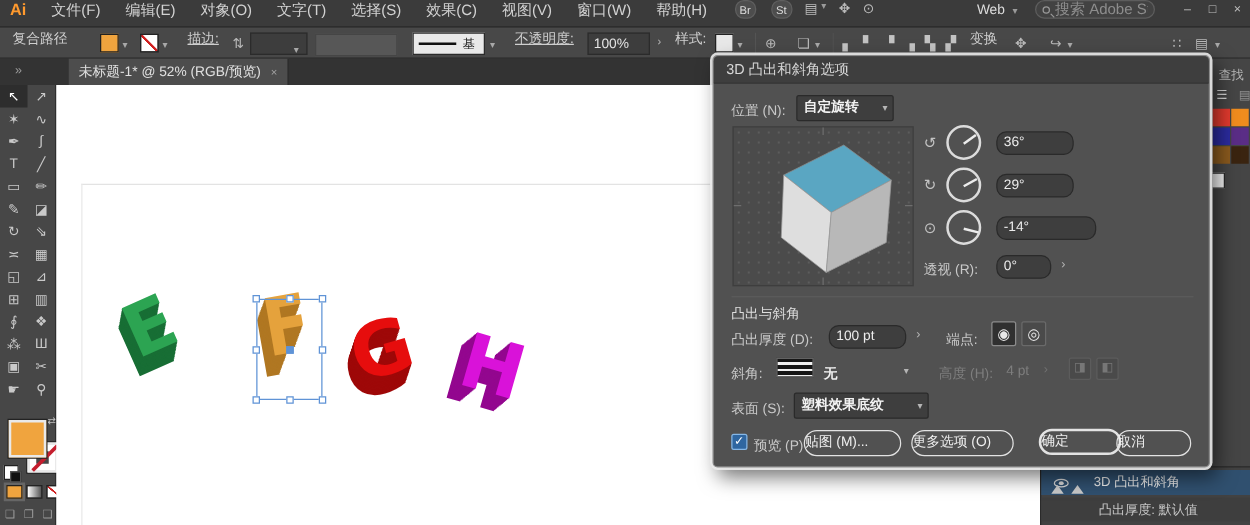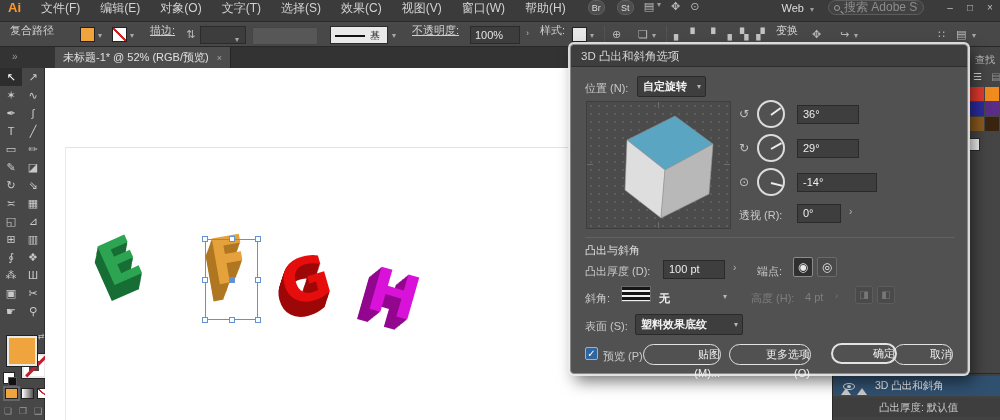--- a/index.html
+++ b/index.html
@@ -86,39 +86,39 @@
   #app-row1 .t { font-size:10.5px; color:#eaeaea; margin-left:14px; white-space:nowrap; }
   #app-row2 { position:absolute; left:0; top:24px; width:168px; height:19px; background:#3e3e3e; display:flex; align-items:center; }
   #app-row2 .t { font-size:10.5px; color:#c6c6c6; margin-left:46px; white-space:nowrap; }
   .disc-tri { position:absolute; top:14px; width:0; height:0; border-left:5px solid transparent; border-right:5px solid transparent; border-bottom:7px solid #c9c9c9; z-index:45; }
 
   
   #dialog { position:absolute; left:570px; top:44px; width:398px; height:330px; background:#515151; border:1px solid #8a8a8a; border-radius:4px; box-shadow:0 0 0 2px rgba(235,235,235,0.9), 5px 7px 16px rgba(0,0,0,0.55); z-index:50; }
   #dlg-title { position:absolute; left:0; top:0; width:100%; height:22px; background:#3e3e3e; border-bottom:1px solid #2f2f2f; border-radius:4px 4px 0 0; line-height:22px; padding-left:10px; font-size:11.5px; color:#d6d6d6; }
   .dlbl { position:absolute; font-size:11px; color:#c9c9c9; white-space:nowrap; }
   .dlbl.gray { color:#7e7e7e; }
-  .dfield { position:absolute; background:#3e3e3e; border:1px solid #2a2a2a; border-radius:0; color:#ececec; font-size:11px; line-height:17px; padding:0 5px; }
+  .dfield { position:absolute; background:#3e3e3e; border:1px solid #2a2a2a; border-radius:8px; color:#ececec; font-size:11px; line-height:17px; padding:0 5px; }
   .ddrop { position:absolute; background:#3e3e3e; border:1px solid #2a2a2a; border-radius:2px; color:#f2f2f2; font-size:11px; font-weight:bold; line-height:19px; padding:0 5px; }
   .ddrop .dchev { position:absolute; right:4px; top:0; font-size:8px; color:#b5b5b5; font-weight:normal; }
   .dchev-r { position:absolute; font-size:10px; color:#b5b5b5; }
   .dchev-r.gray { color:#707070; }
   #trackbox { position:absolute; left:15px; top:56px; width:145px; height:128px; background:#4b4b4b; border:1px solid #3e3e3e;
       background-image:radial-gradient(#5c5c5c 0.8px, transparent 0.9px); background-size:8px 8px; }
   .tick { position:absolute; background:#6e6e6e; }
   .dial { position:absolute; width:28px; height:28px; border:2px solid #dcdcdc; border-radius:50%; }
   .dial-needle { position:absolute; left:50%; top:50%; width:12px; height:2px; background:#ececec; transform-origin:0 50%; }
   .axis-ic { position:absolute; color:#c2c2c2; font-size:12px; }
   .dsep { position:absolute; left:14px; width:370px; height:1px; background:#424242; border-bottom:1px solid #616161; }
   .capbtn { position:absolute; width:20px; height:20px; background:#4a4a4a; border:1px solid #6a6a6a; border-radius:2px; color:#e8e8e8; font-size:12px; text-align:center; line-height:18px; }
   .capbtn.pressed { background:#303030; border-color:#8b8b8b; }
   #bevel-swatch { position:absolute; left:50px; top:241px; width:30px; height:16px; background:#161616; border:1px solid #6a6a6a;
       background-image:repeating-linear-gradient(to bottom, transparent 0 3px, #f0f0f0 3px 5px); }
   .graybtn { position:absolute; width:18px; height:18px; background:#4a4a4a; border:1px solid #5c5c5c; border-radius:2px; color:#777; font-size:10px; text-align:center; line-height:16px; }
   #chk { position:absolute; left:14px; top:302px; width:13px; height:13px; background:#2f66a0; border:1px solid #86b7e6; border-radius:2px; color:#fff; font-size:10px; line-height:12px; text-align:center; }
-  .pill { position:absolute; height:21px; border:1px solid #e3e3e3; border-radius:11px; background:transparent; color:#efefef; font-size:11px; text-align:right; line-height:19px;padding-left:34px; }
+  .pill { position:absolute; height:21px; border:1px solid #e3e3e3; border-radius:11px; background:transparent; color:#efefef; font-size:11px; text-align:left; line-height:19px; }
   .pill.default { border-width:2px; line-height:17px; }
 </style>
 </head>
 <body>
 
 <div id="app">
 
   <div id="menubar">
     <span class="ai-logo">Ai</span>
     <span id="menu-items"><span class="menu-item">文件(F)</span><span class="menu-item">编辑(E)</span><span class="menu-item">对象(O)</span><span class="menu-item">文字(T)</span><span class="menu-item">选择(S)</span><span class="menu-item">效果(C)</span><span class="menu-item">视图(V)</span><span class="menu-item">窗口(W)</span><span class="menu-item">帮助(H)</span></span>
@@ -283,21 +283,21 @@
       <span class="t">凸出厚度: 默认值</span>
     </div>
     <span class="disc-tri" style="left:8px;"></span>
     <span class="disc-tri" style="left:24px;"></span>
   </div>
 
   <div id="dialog">
     <div id="dlg-title">3D 凸出和斜角选项</div>
 
     <span class="dlbl" style="left:14px; top:36px;">位置 (N):</span>
-    <span class="ddrop" style="left:66px; top:31px; width:69px;"><span>自定旋转</span><span class="dchev">▾</span></span>
+    <span class="ddrop" style="left:66px; top:31px; width:78px;"><span>自定旋转</span><span class="dchev">▾</span></span>
 
     <div id="trackbox">
       <span class="tick" style="left:71px; top:0; width:1px; height:6px;"></span>
       <span class="tick" style="left:71px; bottom:0; width:1px; height:6px;"></span>
       <span class="tick" style="left:0; top:62px; width:6px; height:1px;"></span>
       <span class="tick" style="right:0; top:62px; width:6px; height:1px;"></span>
       <svg width="145" height="126" viewBox="0 0 145 126">
         <polygon points="40,38 88,14 126,42 78,68" fill="#5aa6c2" stroke="#8a8a8a" stroke-width="0.6"></polygon>
         <polygon points="40,38 78,68 74,116 38,88" fill="#dedede" stroke="#9a9a9a" stroke-width="0.6"></polygon>
         <polygon points="78,68 126,42 122,92 74,116" fill="#b8b8b8" stroke="#9a9a9a" stroke-width="0.6"></polygon>

